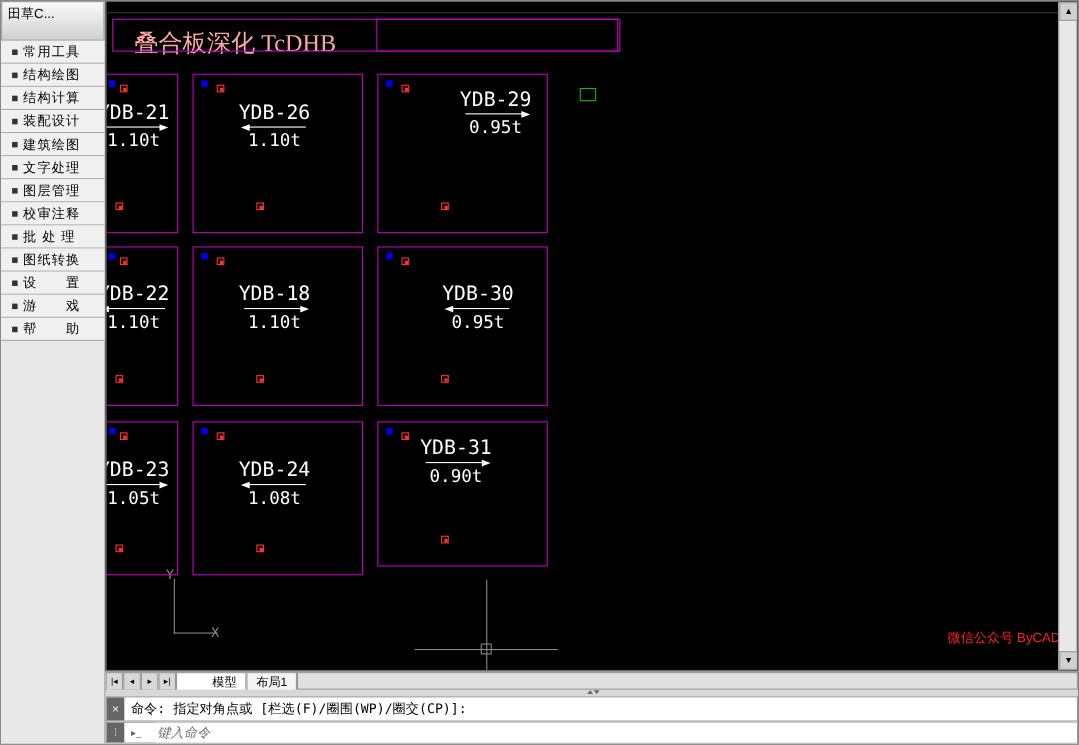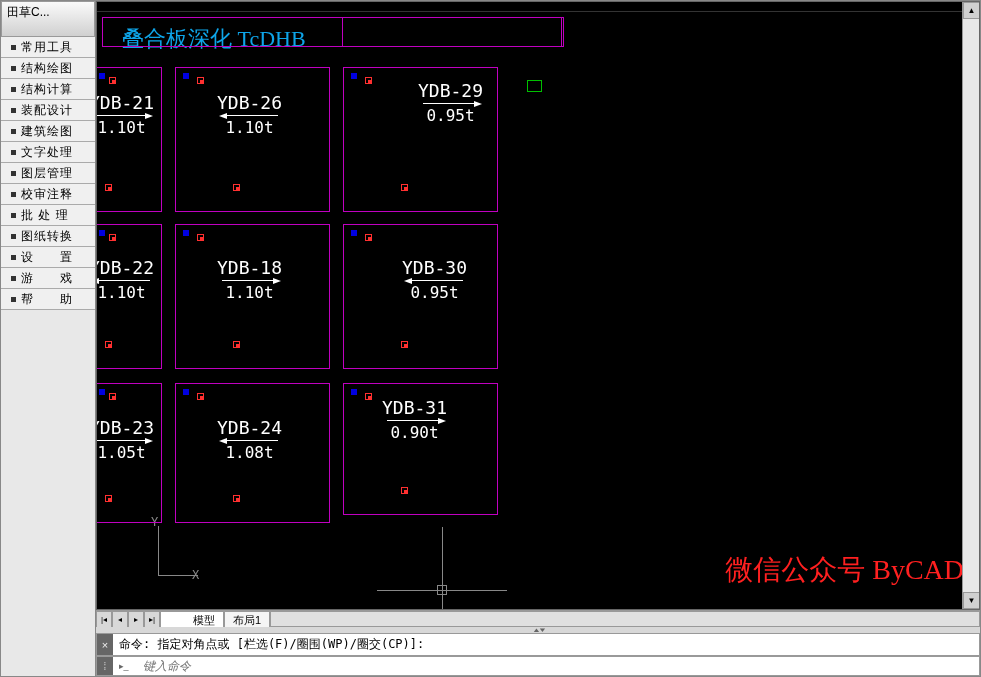--- a/index.html
+++ b/index.html
@@ -97,30 +97,30 @@
       width: 0; height: 0;
       border-top: 3px solid transparent;
       border-bottom: 3px solid transparent;
     }
     .panel-label .underline.arrow-r::after { right: -3px; border-left: 8px solid #fff; }
     .panel-label .underline.arrow-l::after { left: -3px; border-right: 8px solid #fff; }
     .panel-label .sub { font-size: 16px; }
     .overlay-text {
       position: absolute;
       top: 22px; left: 25px;
-      color: #0ea5e9;
+      color: #fca5a5;
       font-size: 22px;
       font-family: "KaiTi","SimSun",serif;
     }
     .watermark {
       position: absolute;
       bottom: 20px; right: 15px;
       color: #ff2020;
-      font-size: 28px;
-      font-family: Liberation Serif, serif;
+      font-size: 12px;
+      font-family: Liberation Sans, sans-serif;
     }
     .green-box {
       position: absolute;
       border: 1px solid #00c000;
       width: 15px; height: 12px;
     }
     .grip {
       position: absolute;
       width: 6px; height: 6px;
       background: #0000e0;

